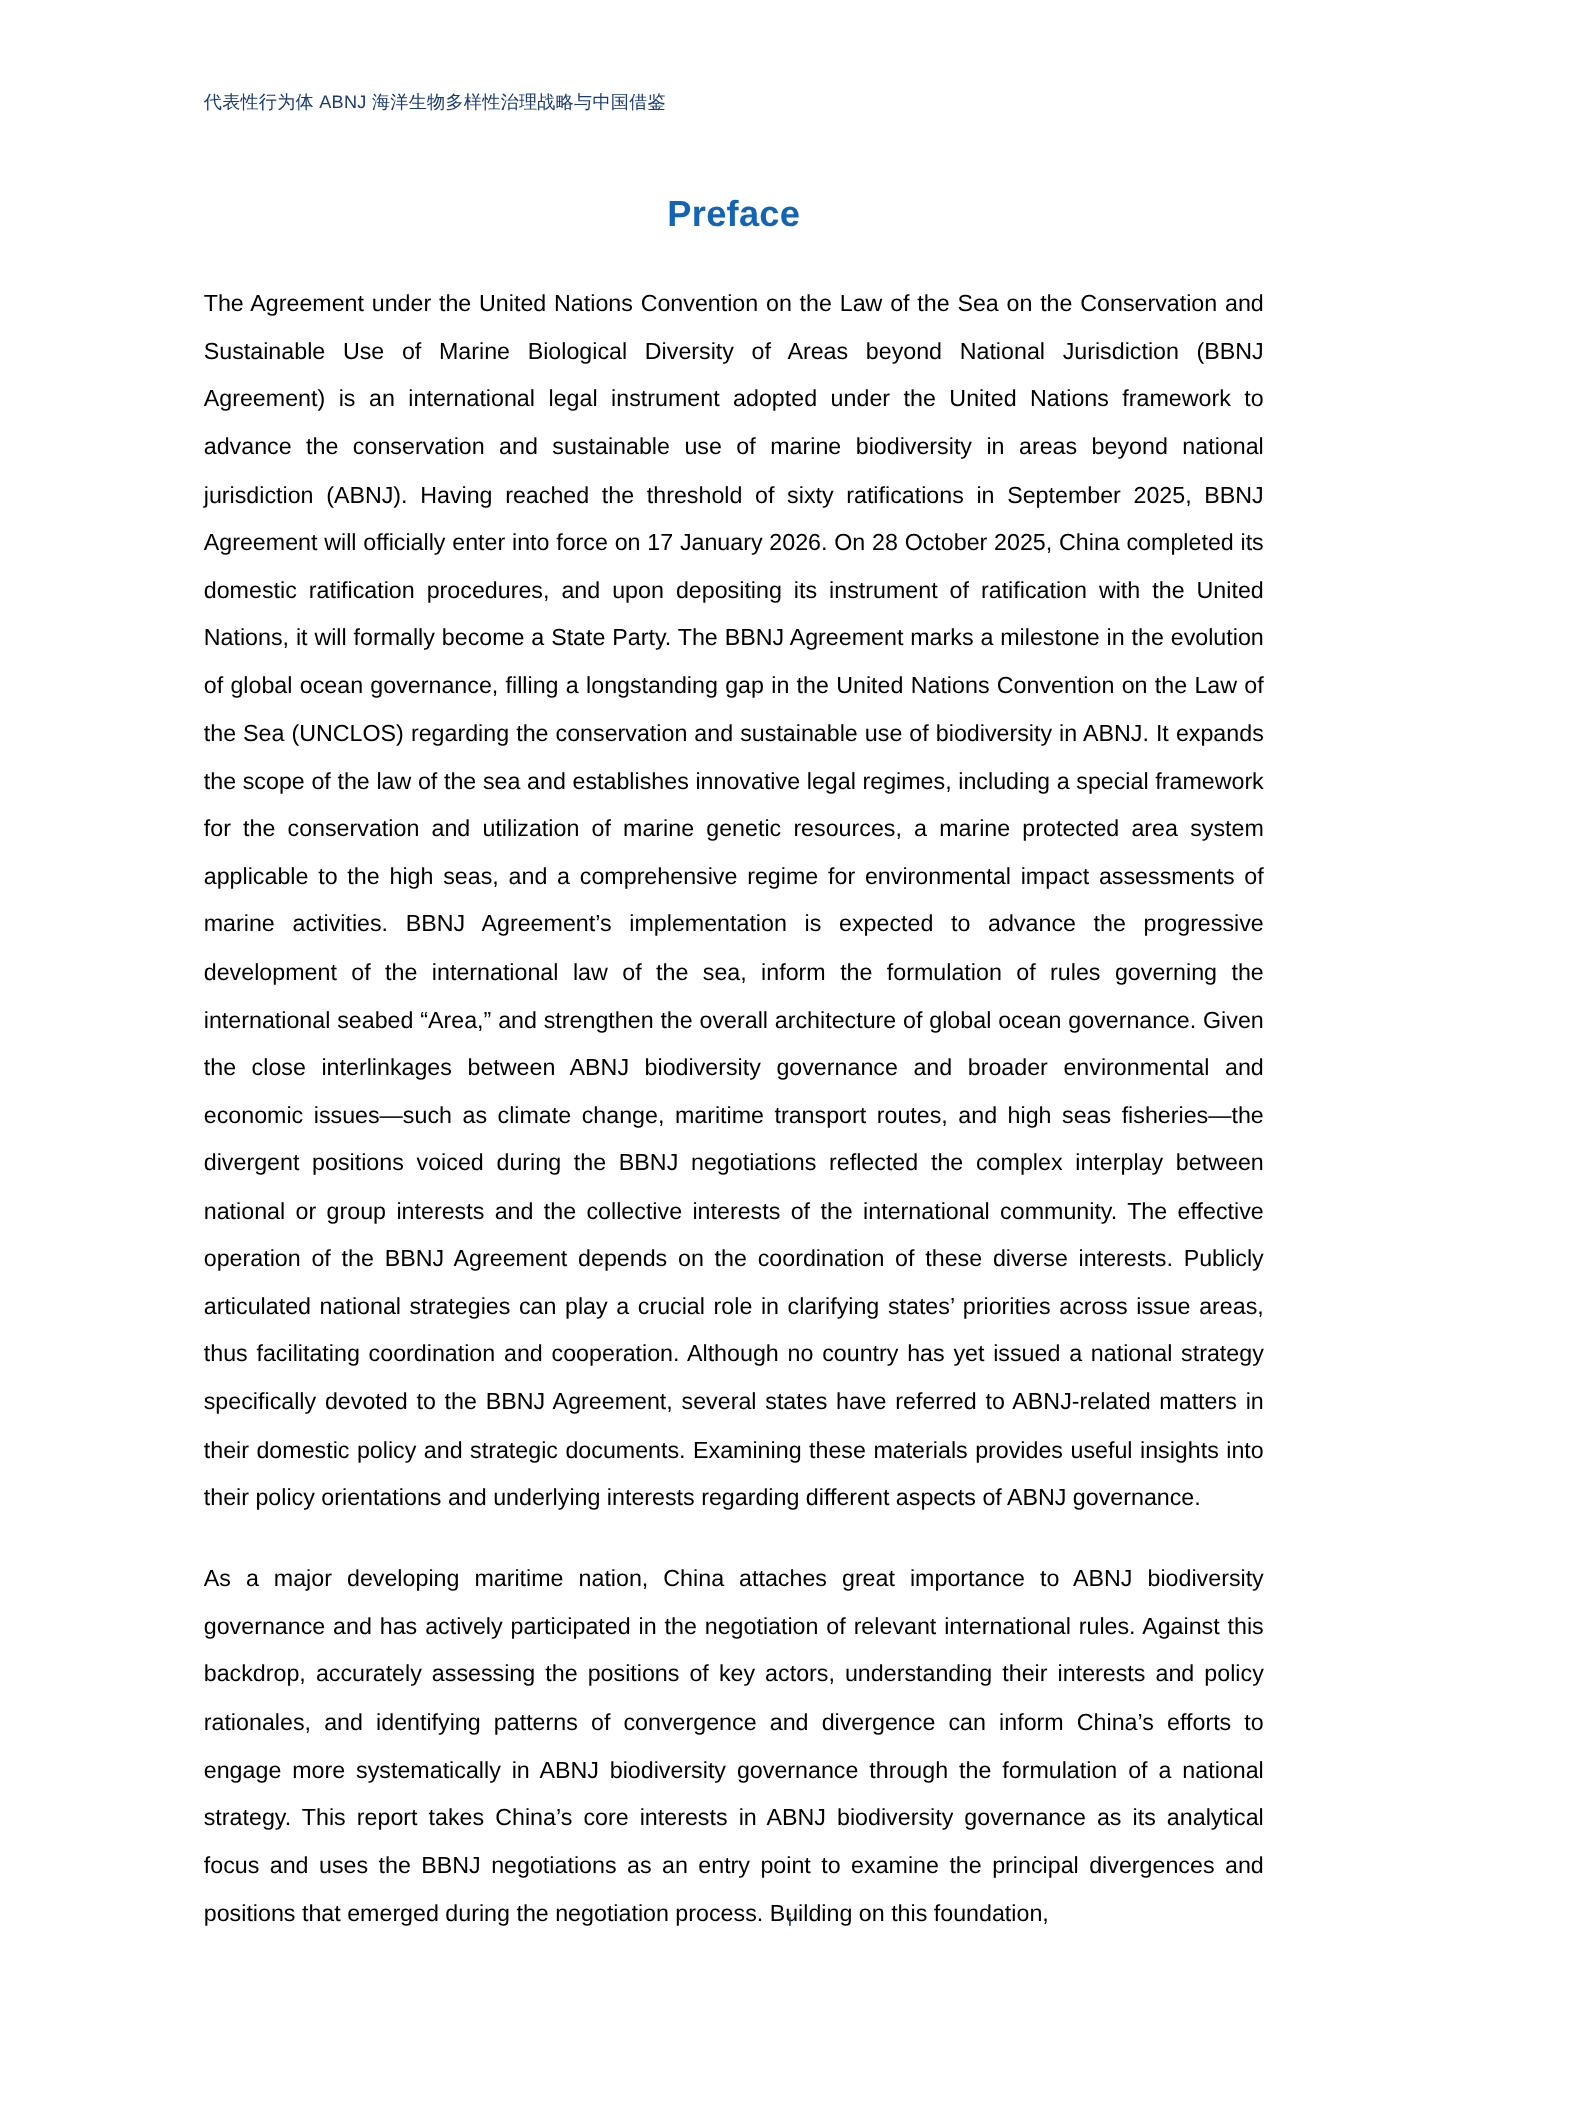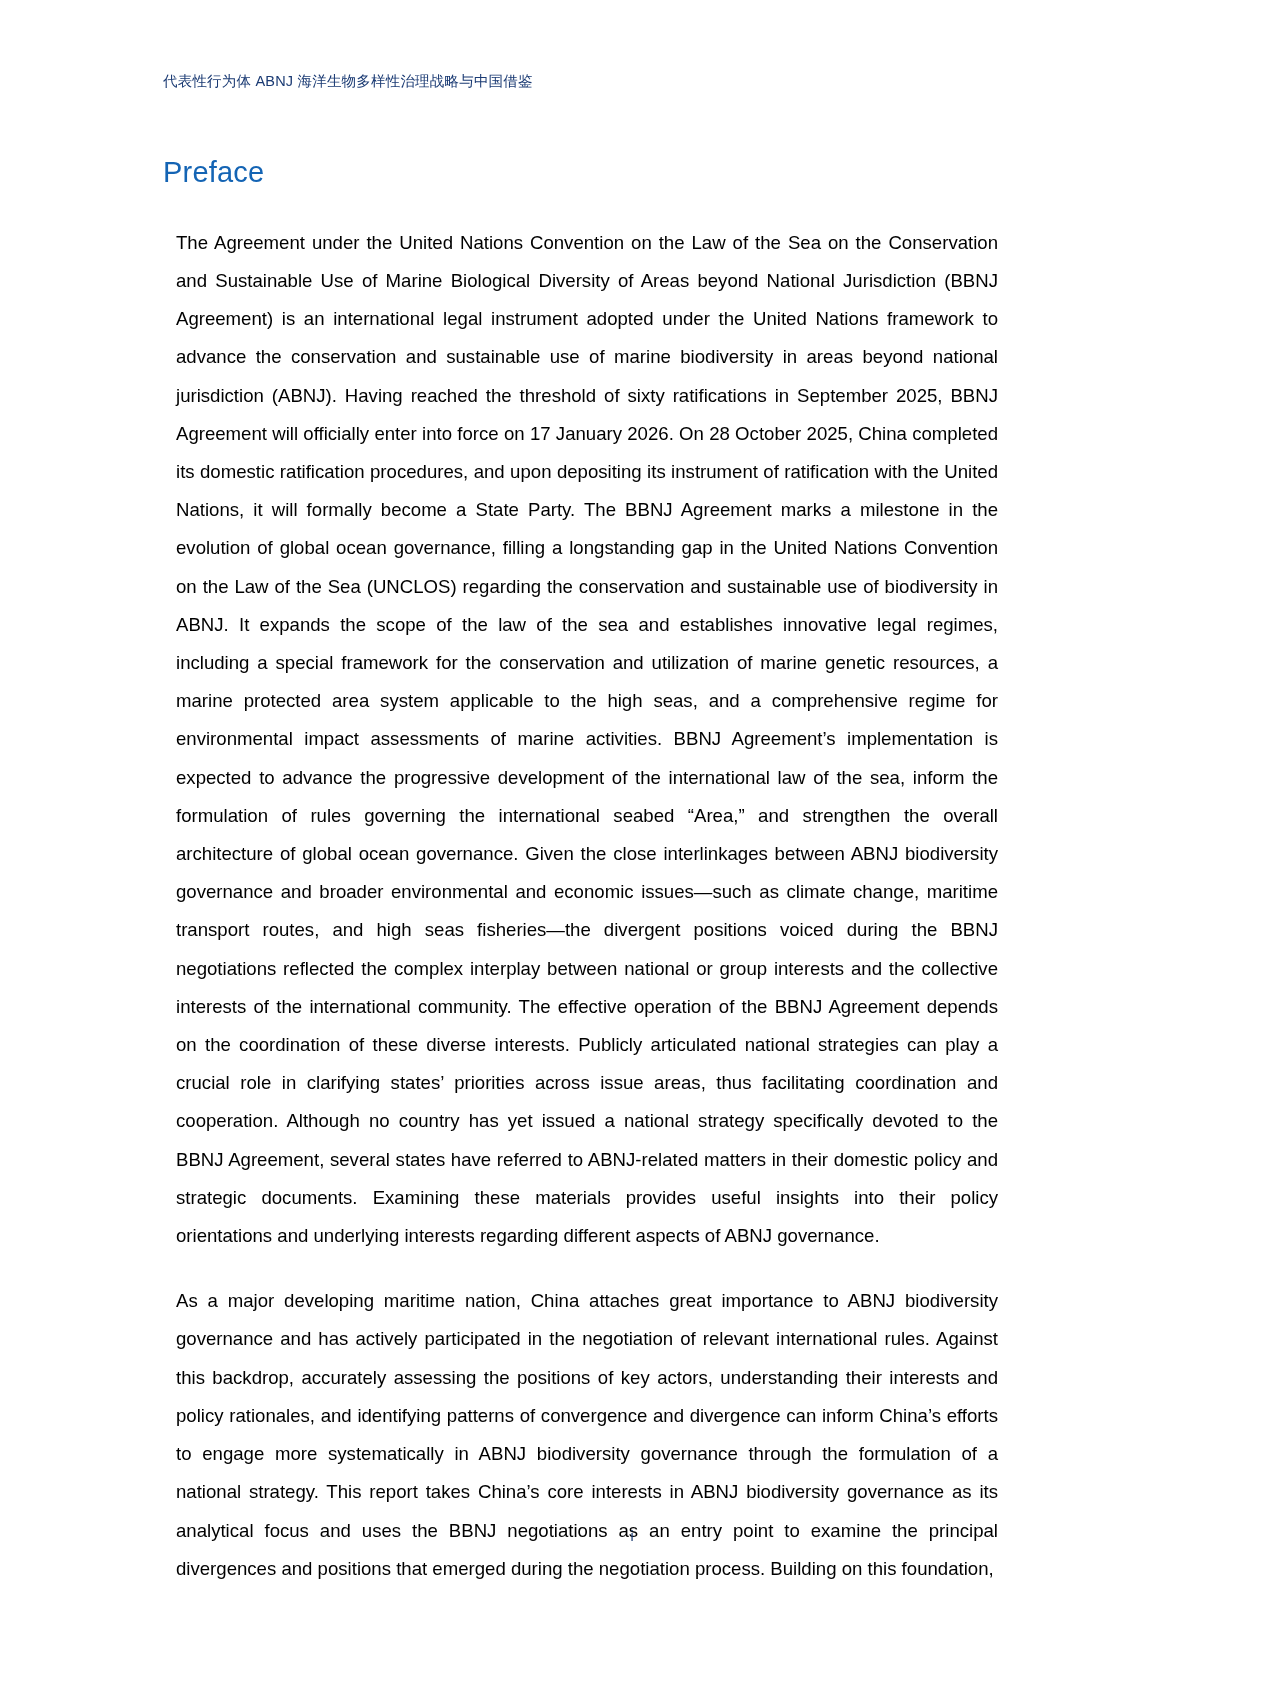--- a/index.html
+++ b/index.html
@@ -33,32 +33,33 @@
     white-space: nowrap;
   }
   .content {
     position: absolute;
     left: 163px;
     top: 155px;
     width: 848px;
   }
   .page-title {
     font-size: 29px;
-    font-weight: normal;
+    font-weight: bold;
     color: #1464b4;
     margin: 0 0 34px 0;
     letter-spacing: 0.2px;
     line-height: 1.2;
+    text-align: center;
   }
   .body-par {
     font-size: 18.6px;
     line-height: 38.2px;
     text-align: justify;
     text-justify: inter-word;
-    margin: 13px;
+    margin: 0;
     color: #000000;
     hyphens: none;
   }
   .body-par + .body-par {
     margin-top: 27px;
   }
   .footer {
     position: absolute;
     left: 0;
     right: 0;

